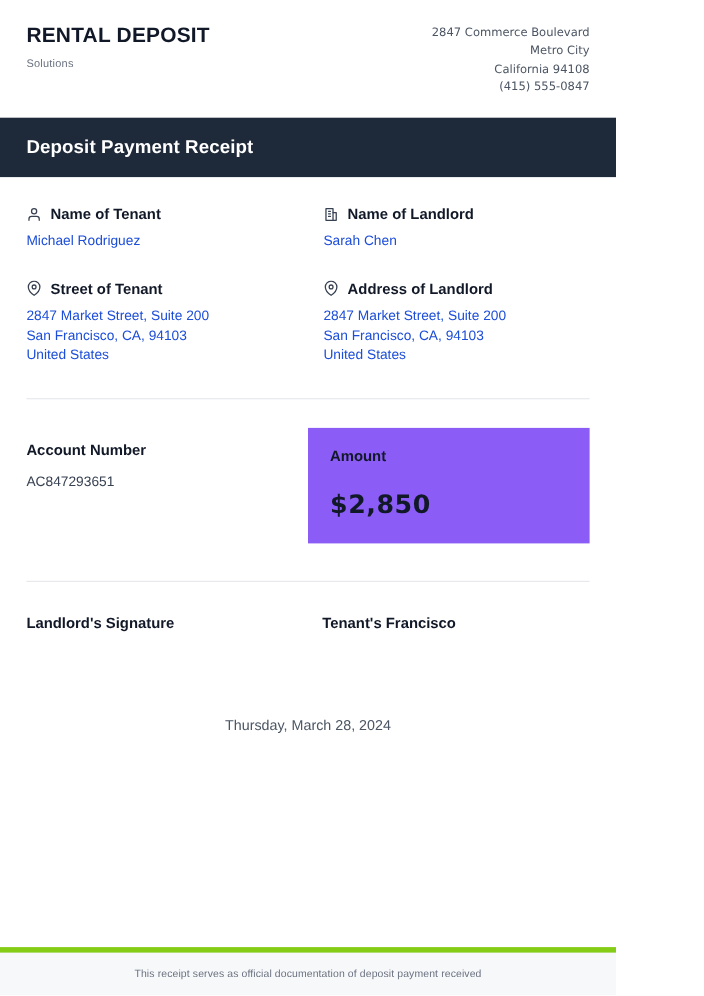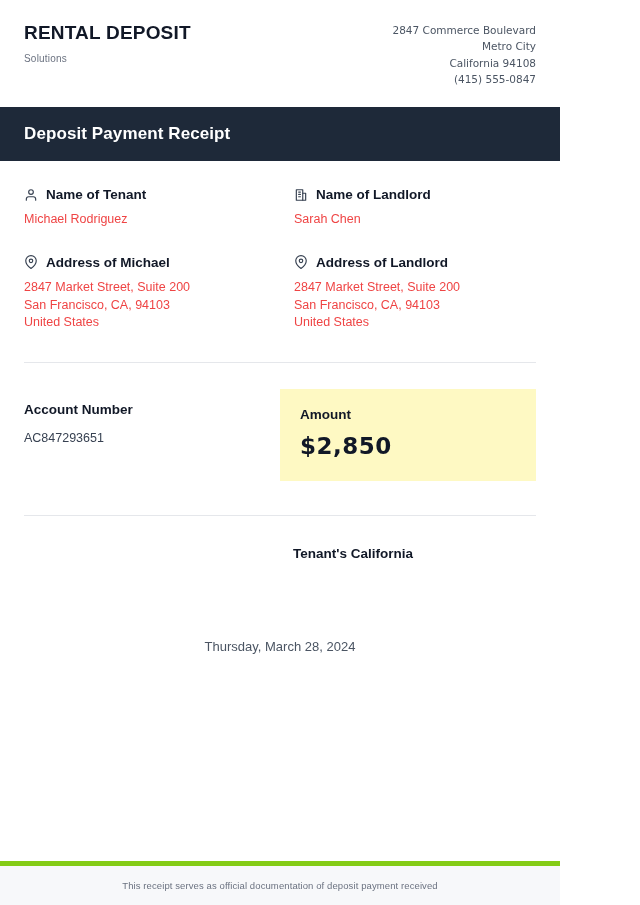--- a/index.html
+++ b/index.html
@@ -78,21 +78,21 @@
     align-items: center;
     gap: 8px;
   }
   .field-label {
     font-size: 13.5px;
     font-weight: bold;
     color: #111827;
   }
   .field-value {
     font-size: 12.5px;
-    color: #ef4444;
+    color: #1d4ed8;
     margin-top: 9px;
     line-height: 1.42;
   }
   .icon {
     display: inline-flex;
     width: 14px;
     height: 14px;
     color: #374151;
     align-items: center;
     justify-content: center;
@@ -120,33 +120,33 @@
     font-weight: bold;
     color: #111827;
   }
   .account-value {
     font-size: 12.5px;
     color: #374151;
     margin-top: 14px;
   }
   .amount-card {
     margin-top: 26px;
-    background: #fef9c3;
+    background: #8b5cf6;
     padding: 18px 20px 22px 20px;
   }
   .amount-label {
     font-size: 13.5px;
     font-weight: bold;
     color: #111827;
   }
   .amount-value {
     font-size: 23px;
     font-weight: bold;
     color: #111827;
-    margin-top: 11px;
+    margin-top: 24px;
     font-family: "DejaVu Sans", sans-serif;
     letter-spacing: 0.5px;
   }
 
   .divider2 {
     height: 1px;
     background: #e5e7eb;
     margin-top: 34px;
   }
 
@@ -237,21 +237,21 @@
 
     <div class="grid2">
       <div class="field">
         <div class="field-head">
           <span class="icon">
             <svg width="14" height="14" viewBox="0 0 24 24" fill="none" stroke="currentColor" stroke-width="2" stroke-linecap="round" stroke-linejoin="round">
               <path d="M21 10c0 7-9 13-9 13s-9-6-9-13a9 9 0 0 1 18 0z"></path>
               <circle cx="12" cy="10" r="3"></circle>
             </svg>
           </span>
-          <span class="field-label">Address of Michael</span>
+          <span class="field-label">Street of Tenant</span>
         </div>
         <div class="field-value" style="white-space: pre-line;">2847 Market Street, Suite 200
 San Francisco, CA, 94103
 United States</div>
       </div>
 
       <div class="field">
         <div class="field-head">
           <span class="icon">
             <svg width="14" height="14" viewBox="0 0 24 24" fill="none" stroke="currentColor" stroke-width="2" stroke-linecap="round" stroke-linejoin="round">
@@ -277,24 +277,25 @@
       <div class="amount-card">
         <div class="amount-label">Amount</div>
         <div class="amount-value">$2,850</div>
       </div>
     </div>
 
     <div class="divider2"></div>
 
     <div class="sig-row">
       <div>
+        <div class="sig-label">Landlord's Signature</div>
         <div class="sig-space"></div>
       </div>
       <div>
-        <div class="sig-label">Tenant's California</div>
+        <div class="sig-label">Tenant's Francisco</div>
         <div class="sig-space"></div>
       </div>
     </div>
 
     <div class="date-line">Thursday, March 28, 2024</div>
   </div>
 
   <div class="footer">This receipt serves as official documentation of deposit payment received</div>
 </div>
 

